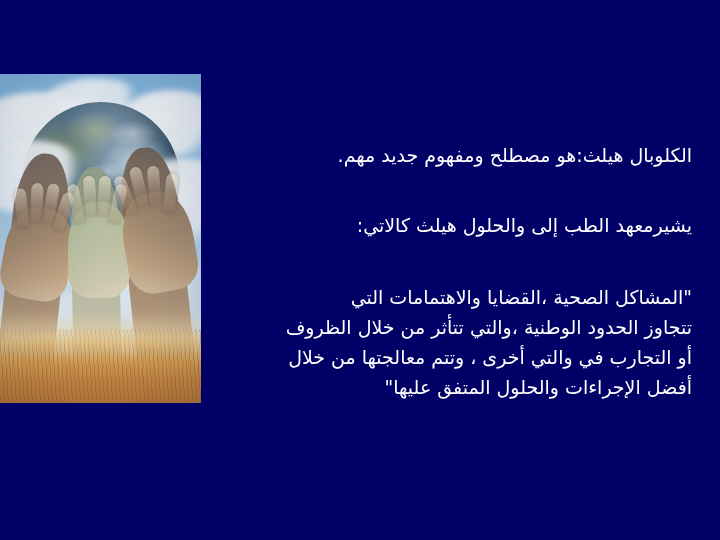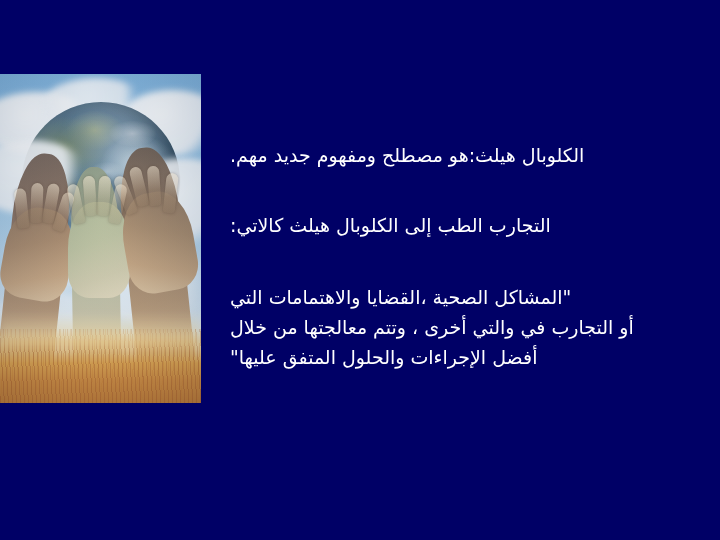--- a/index.html
+++ b/index.html
@@ -156,21 +156,21 @@
     position:absolute; inset:0;
     background: radial-gradient(ellipse at 50% 42%, rgba(255,255,255,.06) 0%, rgba(20,40,70,.18) 100%);
   }
 
   
   .text-block {
     position: absolute;
     right: 28px;
     top: 140px;
     width: 462px;
-    text-align: left;
+    text-align: right;
     color: #ffffff;
     direction: rtl;
     font-family: "DejaVu Sans", "Liberation Sans", sans-serif;
   }
   .line {
     font-size: 19px;
     line-height: 30px;
     white-space: nowrap;
   }
   .para-line {
@@ -231,22 +231,23 @@
     <div class="grass"></div>
     <div class="pic-shade"></div>
   </div>
 
   <div class="text-block">
 
     <div class="line">الكلوبال هيلث:هو مصطلح ومفهوم جديد مهم.</div>
 
     <div class="gap-1"></div>
 
-    <div class="line">التجارب الطب إلى الكلوبال هيلث كالاتي:</div>
+    <div class="line">يشيرمعهد الطب إلى والحلول هيلث كالاتي:</div>
 
     <div class="gap-2"></div>
 
     <div class="para-line">"المشاكل الصحية ،القضايا والاهتمامات التي</div>
+    <div class="para-line">تتجاوز الحدود الوطنية ،والتي تتأثر من خلال الظروف</div>
     <div class="para-line">أو التجارب في والتي أخرى ، وتتم معالجتها من خلال</div>
     <div class="para-line">أفضل الإجراءات والحلول المتفق عليها"</div>
   </div>
 
 </div>
 
 </body></html>

